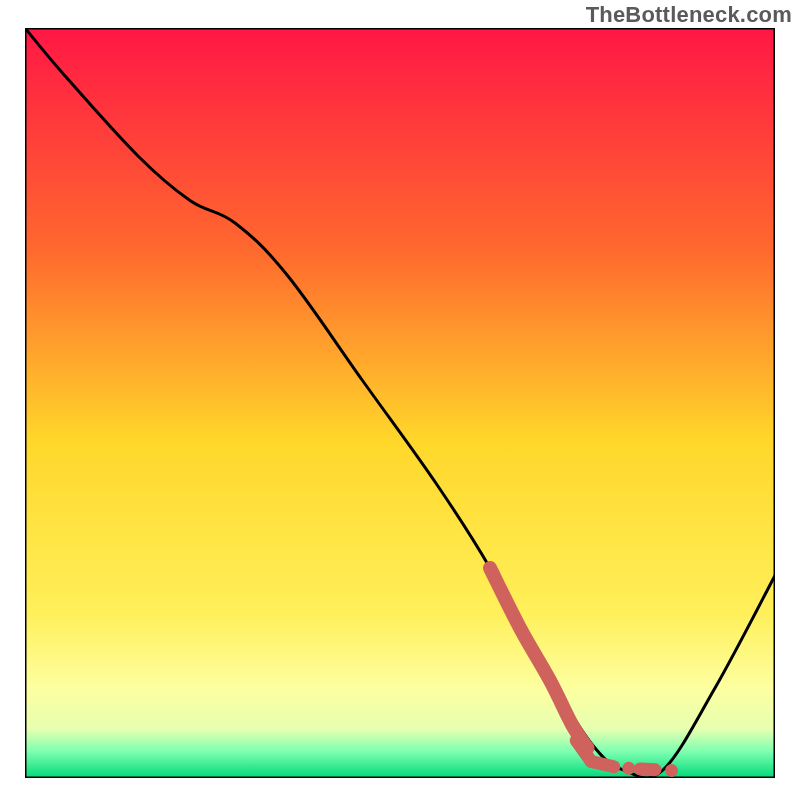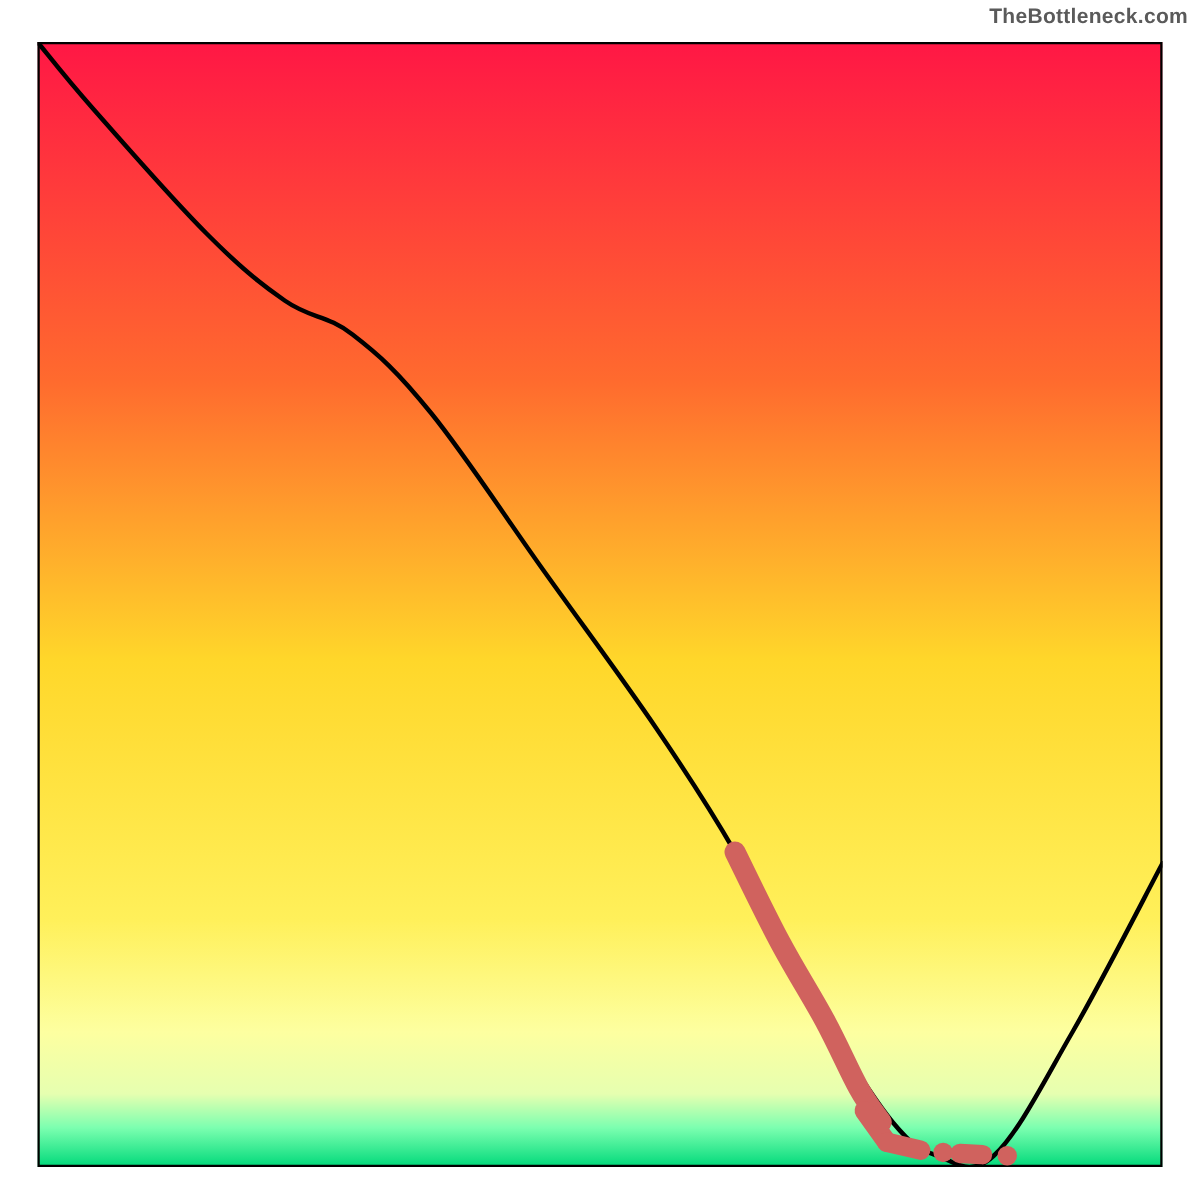--- a/index.html
+++ b/index.html
@@ -15,21 +15,21 @@
     width: 800px;
     height: 800px;
     background: #ffffff;
     position: relative;
   }
   .watermark {
     position: absolute;
     top: 2px;
     right: 8px;
     color: #5a5a5a;
-    font-size: 14px;
+    font-size: 22px;
     font-weight: 600;
     letter-spacing: 0.2px;
     z-index: 3;
   }
   .plot-wrap {
     position: absolute;
     left: 25px;
     top: 28px;
     width: 750px;
     height: 750px;

